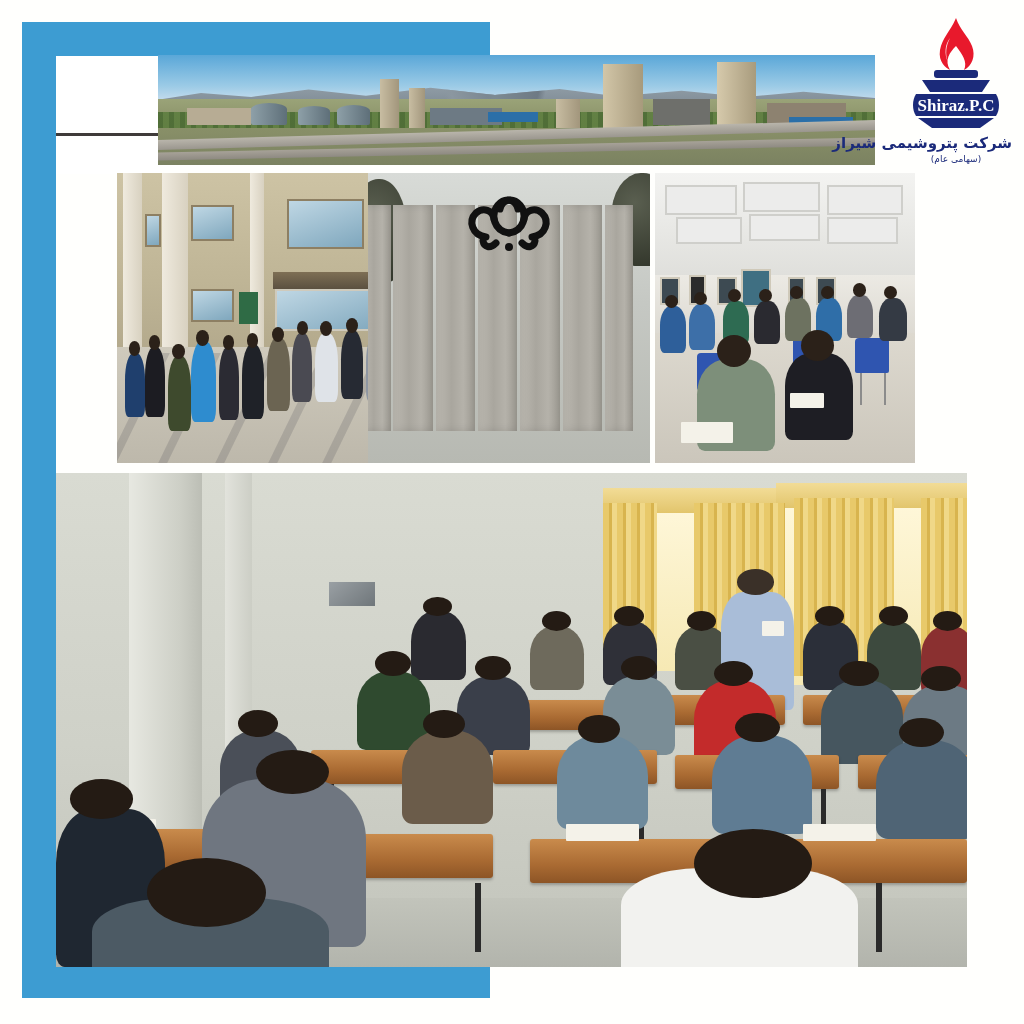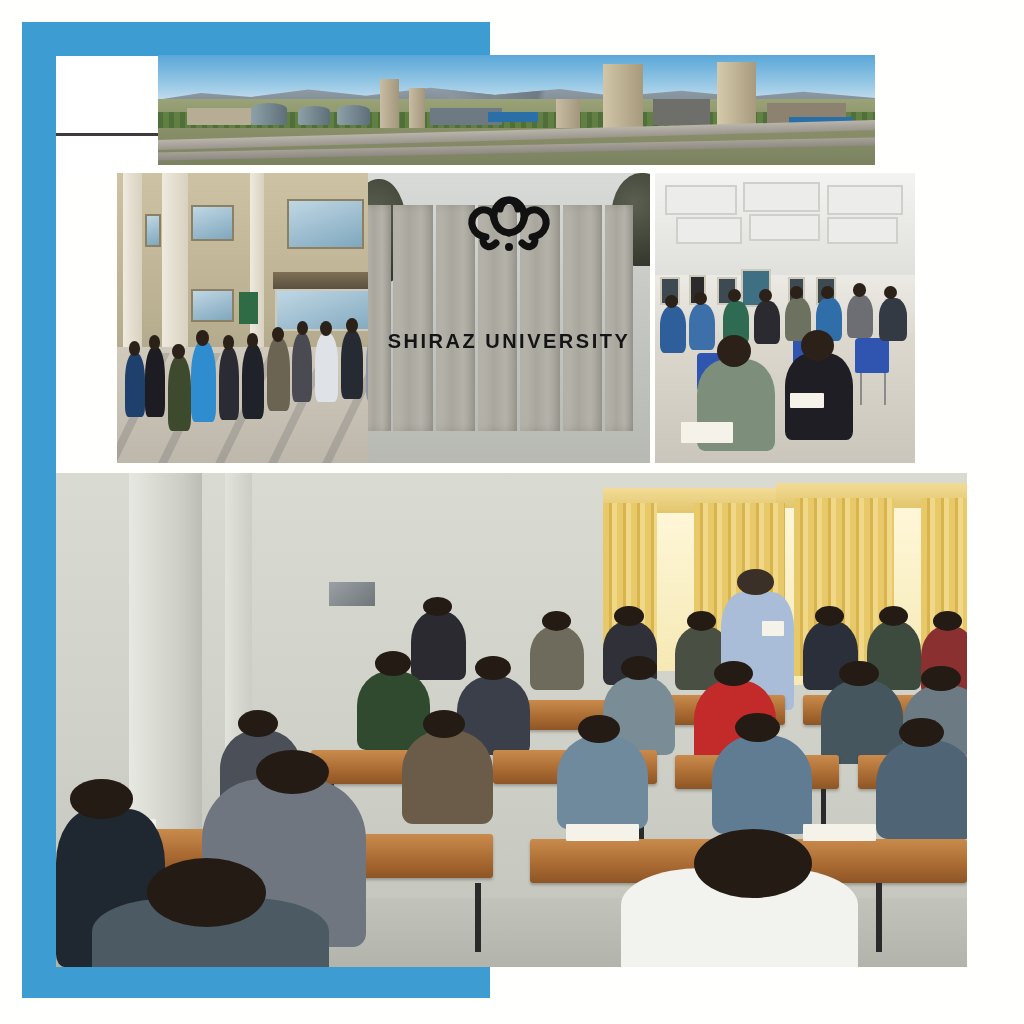--- a/index.html
+++ b/index.html
@@ -218,21 +218,20 @@
         <path d="M59 48 C44 46 40 30 48 20 C55 12 66 14 68 24"></path>
         <path d="M59 48 C74 46 78 30 70 20 C63 12 52 14 50 24"></path>
         <path d="M36 52 C22 50 18 36 26 28 C33 22 43 25 44 34"></path>
         <path d="M82 52 C96 50 100 36 92 28 C85 22 75 25 74 34"></path>
         <path d="M46 58 C40 64 34 62 33 56"></path>
         <path d="M72 58 C78 64 84 62 85 56"></path>
       </g>
       <circle cx="59" cy="62" r="4" fill="#111"></circle>
     </svg>
 
-    <div id="u-eng">SHIRAZ UNIVERSITY</div>
   </div>
 
   <div class="photo" id="photo-hall">
     <div class="hall-ceil"></div>
     <div class="coffer" style="left:4%;top:4%;width:26%;height:9%"></div>
     <div class="coffer" style="left:34%;top:3%;width:28%;height:9%"></div>
     <div class="coffer" style="left:66%;top:4%;width:28%;height:9%"></div>
     <div class="coffer" style="left:8%;top:15%;width:24%;height:8%"></div>
     <div class="coffer" style="left:36%;top:14%;width:26%;height:8%"></div>
     <div class="coffer" style="left:66%;top:15%;width:26%;height:8%"></div>
@@ -370,14 +369,28 @@
     <div class="c-person" style="left:16%;top:62%;width:18%;height:34%;background:#6f7680;border-radius:36% 36% 8% 8%"></div>
     <div class="c-head" style="left:22%;top:56%;width:8%;height:9%"></div>
     <div class="c-person" style="left:0%;top:68%;width:12%;height:32%;background:#1f2731;border-radius:34% 34% 8% 8%"></div>
     <div class="c-head" style="left:1.5%;top:62%;width:7%;height:8%"></div>
     <div class="c-person" style="left:4%;top:86%;width:26%;height:20%;background:#4c5a64;border-radius:34% 34% 6% 6%"></div>
     <div class="c-head" style="left:10%;top:78%;width:13%;height:14%"></div>
     <div class="c-person" style="left:62%;top:80%;width:26%;height:22%;background:#f2f2ef;border-radius:34% 34% 6% 6%"></div>
     <div class="c-head" style="left:70%;top:72%;width:13%;height:14%"></div>
   </div>
 
+  <div id="logo">
+    <svg id="logo-mark" viewBox="0 0 112 118">
+      <path d="M56 4 C50 18 42 24 40 36 C38 48 46 54 50 56 C44 46 50 38 56 32
+               C62 40 68 48 64 56 C72 52 76 42 72 32 C68 22 60 16 56 4 Z" fill="#e8192c"></path>
+      <path d="M50 24 C46 32 45 40 48 48 C44 40 45 30 50 24 Z" fill="#ffffff" opacity=".85"></path>
+      <rect x="34" y="56" width="44" height="8" rx="3" fill="#1b2a7a"></rect>
+      <path d="M22 66 H90 L82 78 H30 Z" fill="#1b2a7a"></path>
+      <path d="M16 80 C12 86 12 96 16 102 L96 102 C100 96 100 86 96 80 Z" fill="#1b2a7a"></path>
+      <path d="M18 104 H94 L80 114 H32 Z" fill="#1b2a7a"></path>
+      <text x="56" y="97" text-anchor="middle" font-family="Liberation Serif, serif" font-size="17" font-weight="700" fill="#ffffff">Shiraz.P.C</text>
+    </svg>
+    <div id="logo-farsi">شرکت پتروشیمی شیراز</div>
+    <div id="logo-farsi-sub">(سهامی عام)</div>
+  </div>
 
 </div>
 
 </body></html>

